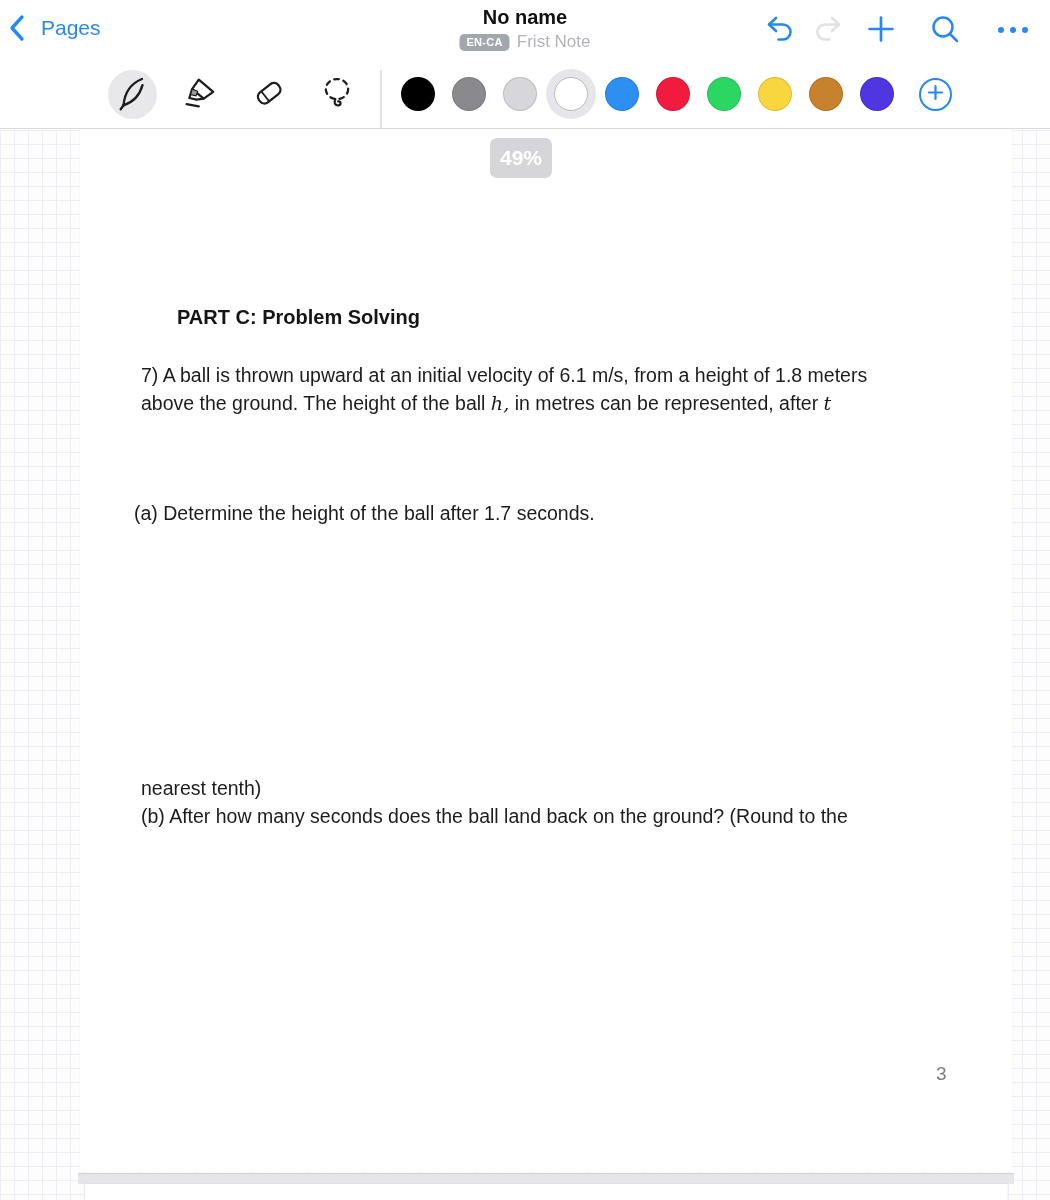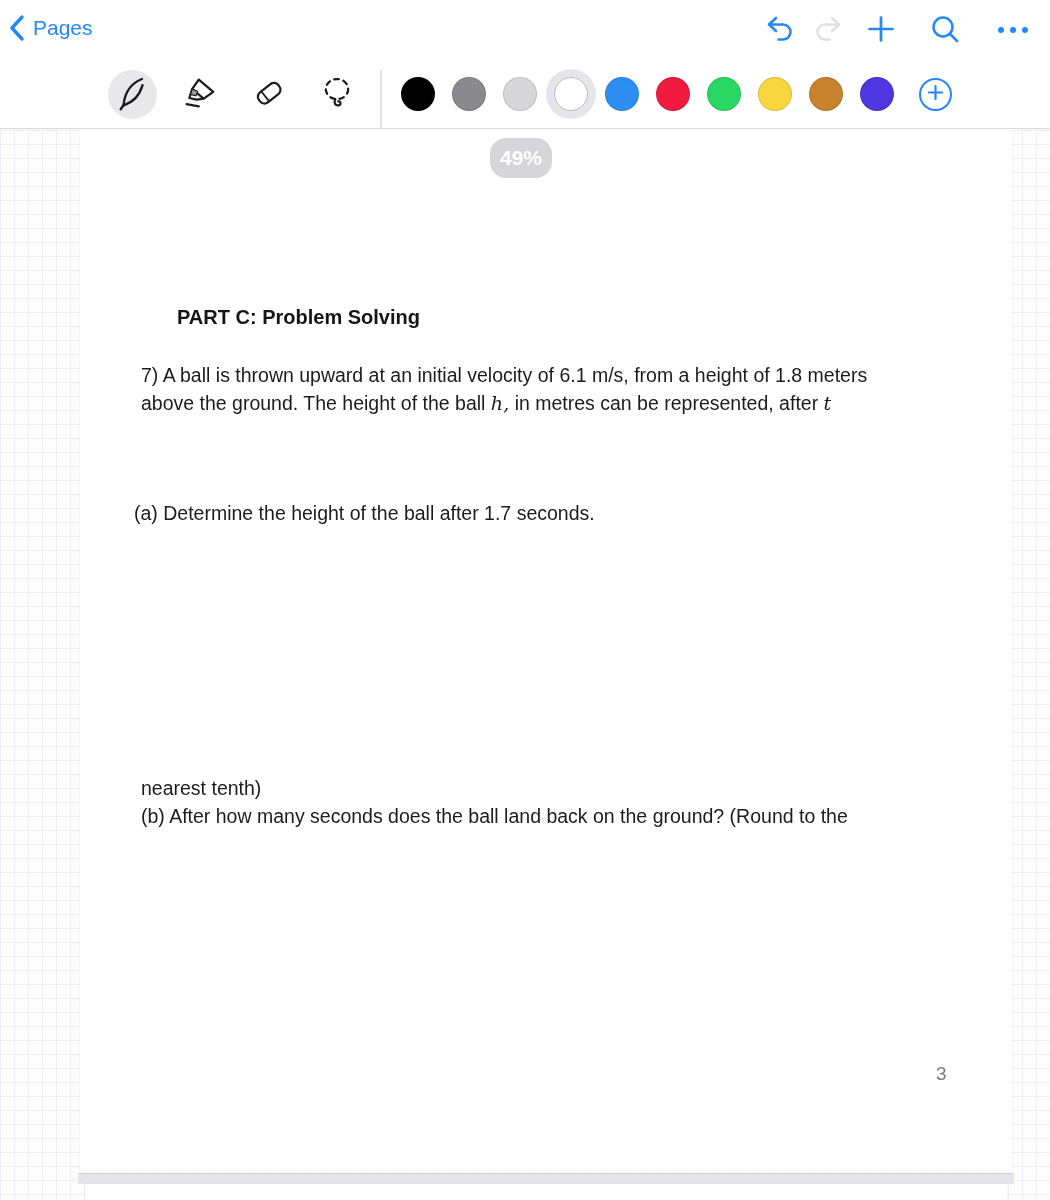--- a/index.html
+++ b/index.html
@@ -1,21 +1,21 @@
 <!DOCTYPE html>
 <html><head>
 <meta charset="utf-8">
 <style>
   * { margin:0; padding:0; box-sizing:border-box; }
   html,body { width:1050px; height:1200px; overflow:hidden; background:#fff;
     font-family:"Liberation Sans", sans-serif; -webkit-font-smoothing:antialiased; }
 
   
   .navbar { position:absolute; top:0; left:0; width:1050px; height:60px; background:#fff; z-index:5; }
-  .back-btn { position:absolute; left:8px; top:14px; display:flex; align-items:center; gap:8px;
+  .back-btn { position:absolute; left:8px; top:14px; display:flex; align-items:center; gap:16px;
     color:#2787f5; font-size:21px; cursor:pointer; background:none; border:none; font-family:inherit; }
   .back-btn svg { display:block; }
   .title-block { position:absolute; left:50%; top:5px; transform:translateX(-50%); text-align:center; }
   .doc-title { font-size:20px; font-weight:bold; color:#111; line-height:24px; }
   .subtitle-row { display:flex; align-items:center; justify-content:center; gap:7px; margin-top:3px; }
   .lang-badge { background:#a2a6ad; color:#fff; font-size:11px; font-weight:bold;
     padding:2px 7px 3px; border-radius:5px; letter-spacing:0.3px; }
   .subtitle { color:#b3b3b8; font-size:17px; font-weight:500; }
   .nav-actions { position:absolute; right:18px; top:12px; display:flex; align-items:center; }
   .nav-icon-btn { background:none; border:none; width:38px; height:36px; display:flex;
@@ -41,21 +41,21 @@
   
   .canvas { position:absolute; top:130px; left:0; width:1050px; height:1070px;
     background-color:#fdfdfe;
     background-image:
       linear-gradient(#ededf3 1px, transparent 1px),
       linear-gradient(90deg, #ededf3 1px, transparent 1px);
     background-size:14px 14px; }
   .note-page { position:absolute; left:80px; top:0; width:932px; height:1042px; background:#fff;
     box-shadow:0 0 0 0.5px rgba(0,0,0,0.04); }
   .zoom-badge { position:absolute; left:490px; top:8px; width:62px; height:40px; background:#d6d6da;
-    border-radius:16px; color:#fff; font-size:21px; font-weight:bold; display:flex;
+    border-radius:7px; color:#fff; font-size:21px; font-weight:bold; display:flex;
     align-items:center; justify-content:center; z-index:3; }
   .page-gap-bar { position:absolute; left:78px; top:1043px; width:936px; height:11px;
     background:#e4e4e9; border-top:1px solid #d3d3d9; }
   .next-page { position:absolute; left:85px; top:1054px; width:922px; height:16px; background:#fff;
     box-shadow:0 0 0 0.5px rgba(0,0,0,0.05); }
 
   
   .doc-heading { position:absolute; left:61px; top:176px; font-size:20px; font-weight:bold;
     color:#151515; white-space:nowrap;margin-left:36px; }
   .doc-text { font-size:19.5px; color:#1c1c1c; line-height:27.5px; white-space:nowrap; }
@@ -73,20 +73,27 @@
 <div class="navbar">
   <button class="back-btn">
     <span>
       <svg width="17" height="28" viewBox="0 0 17 28">
           <path d="M14 3 L4 14 L14 25" fill="none" stroke="#2787f5" stroke-width="3.4" stroke-linecap="round" stroke-linejoin="round"></path>
         </svg>
     </span>
     <span>Pages</span>
   </button>
 
+  <div class="title-block">
+    <div class="doc-title">No name</div>
+    <div class="subtitle-row">
+      <span class="lang-badge">EN-CA</span>
+      <span class="subtitle">Frist Note</span>
+    </div>
+  </div>
 
   <div class="nav-actions">
     <button class="nav-icon-btn" title="Undo">
       <span>
         <svg width="32" height="30" viewBox="0 0 32 30">
             <path d="M11 4 L4 10.5 L11 17" fill="none" stroke="#2787f5" stroke-width="2.6" stroke-linecap="round" stroke-linejoin="round"></path>
             <path d="M4.5 10.5 H18 a7.5 7.5 0 0 1 0 15 h-4.5" fill="none" stroke="#2787f5" stroke-width="2.6" stroke-linecap="round"></path>
           </svg>
       </span>
     </button>

